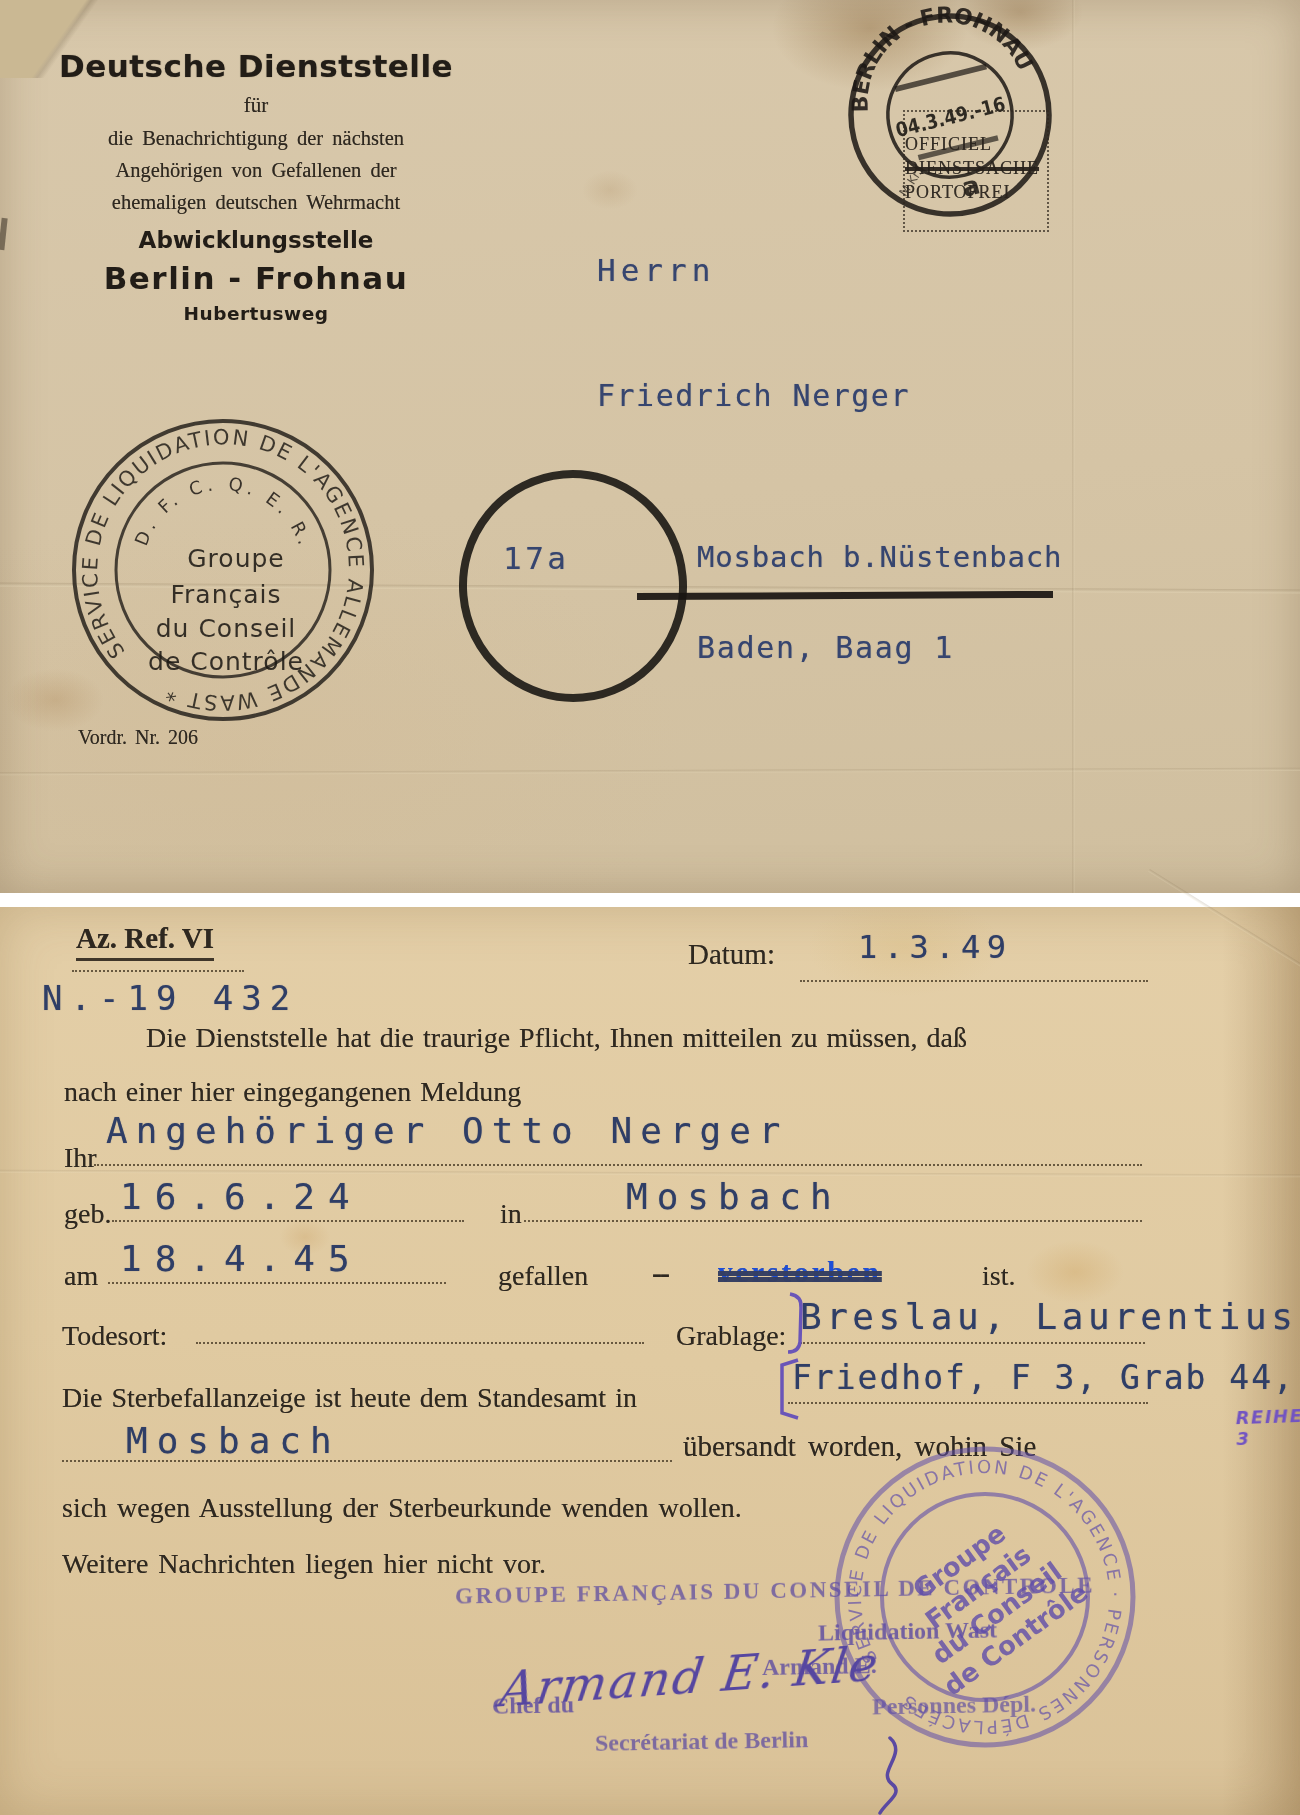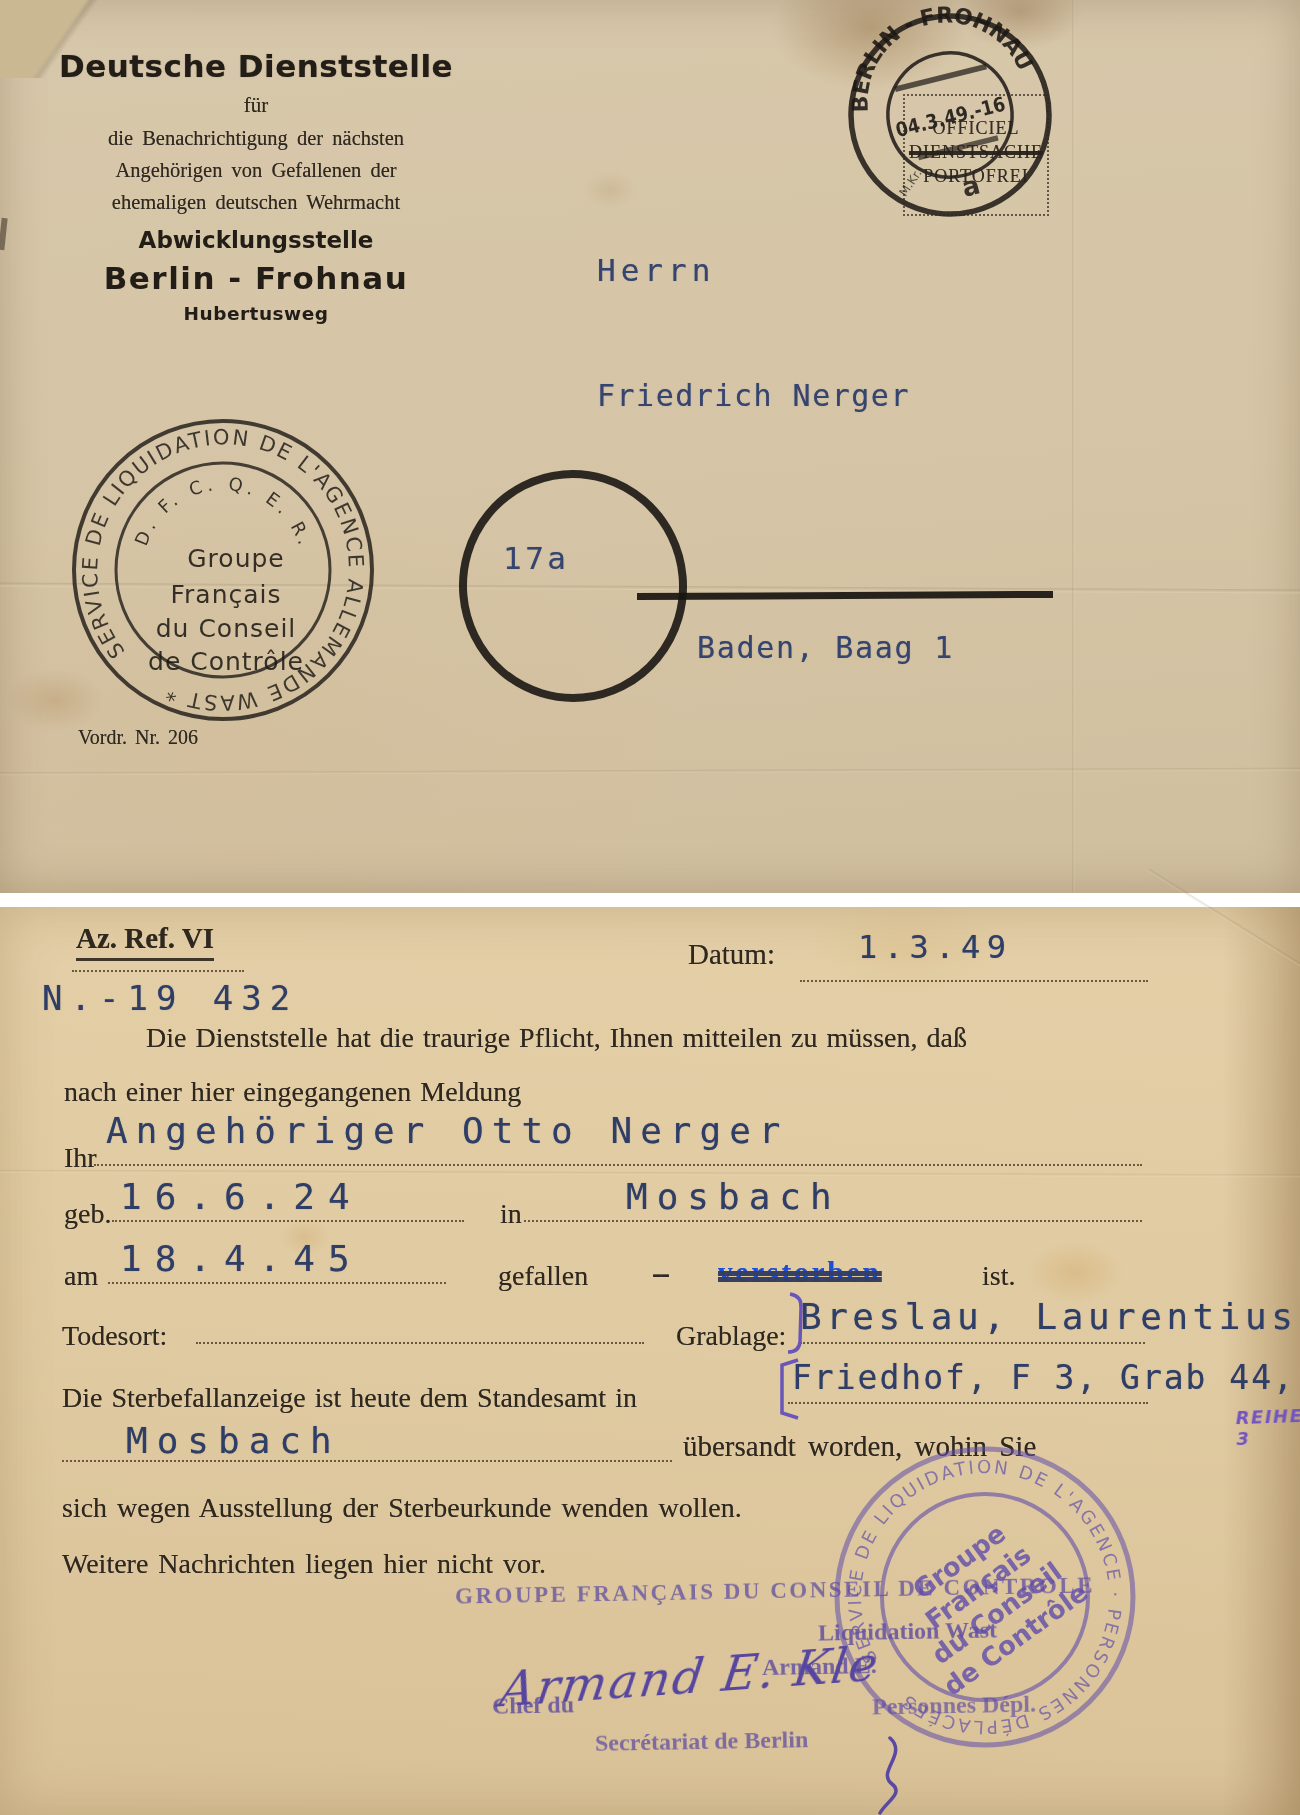--- a/index.html
+++ b/index.html
@@ -33,22 +33,22 @@
   .type{font-family:"DejaVu Sans Mono",monospace;color:#36456f;text-shadow:0 0 .8px rgba(54,69,111,.5);white-space:nowrap;}
   .typeb{font-family:"DejaVu Sans Mono",monospace;color:#2f3e66;text-shadow:0 0 .9px rgba(47,62,102,.55);white-space:nowrap;}
   .dot{border-bottom:2.5px dotted rgba(82,68,46,.85);height:2px;}
   .sender{left:58px;top:48px;width:396px;text-align:center;color:#221d17;}
   .sender .t1{font-family:"DejaVu Sans",sans-serif;font-weight:bold;font-size:31px;letter-spacing:.5px;text-shadow:0 0 1px rgba(30,25,18,.5);}
   .sender .t2{font-size:21px;margin-top:9px;}
   .sender .t3{font-size:20.5px;line-height:32px;word-spacing:4px;margin-top:4px;}
   .sender .t6{font-family:"DejaVu Sans",sans-serif;font-weight:bold;font-size:23px;margin-top:9px;}
   .sender .t7{font-family:"DejaVu Sans",sans-serif;font-weight:bold;font-size:31px;margin-top:7px;letter-spacing:1.5px;}
   .sender .t8{font-family:"DejaVu Sans",sans-serif;font-weight:bold;font-size:18.5px;margin-top:7px;letter-spacing:.5px;}
-  .frank-box{left:903px;top:94px;width:146px;height:122px;border:2.5px dotted rgba(48,40,30,.7);
-    text-align:center;padding-top:20px;box-sizing:border-box;}
+  .frank-box{left:903px;top:110px;width:146px;height:122px;border:2.5px dotted rgba(48,40,30,.7);
+    padding-top:20px;box-sizing:border-box;}
   .frank-box div{font-size:18px;line-height:24px;letter-spacing:1px;color:rgba(40,34,28,.85);}
   .strike{text-decoration:line-through;text-decoration-thickness:3.5px;text-decoration-color:rgba(38,32,26,.85);}
   .vstrike{font-weight:bold;color:#1d4ed8;letter-spacing:3px;
     text-decoration:line-through double;text-decoration-color:rgba(52,62,100,.95);text-decoration-thickness:5px;
     filter:blur(.5px);}
   .purple{font-family:"Liberation Serif",serif;color:#5a49a2;}
   .stampline{font-weight:bold;filter:blur(.45px);white-space:nowrap;}
   .sig{font-family:"DejaVu Serif",serif;font-style:italic;font-size:48px;color:#5646a0;
     letter-spacing:2px;transform:rotate(-4deg) skewX(-12deg);filter:blur(.35px);white-space:nowrap;}
   .reihe{font-family:"DejaVu Sans",sans-serif;font-weight:bold;font-style:italic;font-size:18px;
@@ -103,20 +103,21 @@
       <div class="strike">DIENSTSACHE</div>
       <div>PORTOFREI</div>
     </div>
 
     <div class="abs type" style="left:597px;top:252px;font-size:31px;letter-spacing:5px;">Herrn</div>
     <div class="abs type" style="left:597px;top:378px;font-size:30px;letter-spacing:1.5px;">Friedrich Nerger</div>
     <div class="abs type" style="left:503px;top:540px;font-size:31px;letter-spacing:3.5px;">17a</div>
     <svg class="abs" style="left:453px;top:468px;" width="240" height="240" viewBox="0 0 240 240">
       <ellipse cx="120" cy="118" rx="110" ry="112" fill="none" stroke="rgba(22,19,16,.88)" stroke-width="8" transform="rotate(-5 120 118)"></ellipse>
     </svg>
+    <div class="abs type" style="left:697px;top:540px;font-size:29px;letter-spacing:.8px;">Mosbach b.Nüstenbach</div>
     <div class="abs" style="left:637px;top:592px;width:416px;height:7px;background:rgba(25,21,17,.92);transform:rotate(-.3deg);"></div>
     <div class="abs type" style="left:697px;top:630px;font-size:30px;letter-spacing:1.7px;">Baden, Baag 1</div>
 
     <svg class="abs" style="left:60px;top:407px;filter:blur(.3px);" width="326" height="326" viewBox="0 0 326 326">
       <circle cx="163" cy="163" r="149" fill="none" stroke="rgba(28,24,20,.8)" stroke-width="4"></circle>
       <circle cx="163" cy="163" r="107" fill="none" stroke="rgba(28,24,20,.78)" stroke-width="3"></circle>
       <path id="fs-ring" d="M 65.7,244.6 A 127,127 0 0 1 260.3,81.4 A 127,127 0 0 1 65.7,244.6" fill="none" stroke="none"></path>
       <text font-size="21" letter-spacing="2" fill="rgba(28,24,20,.82)">
         <textPath href="#fs-ring">SERVICE DE LIQUIDATION DE L'AGENCE ALLEMANDE WAST *</textPath>
       </text>

